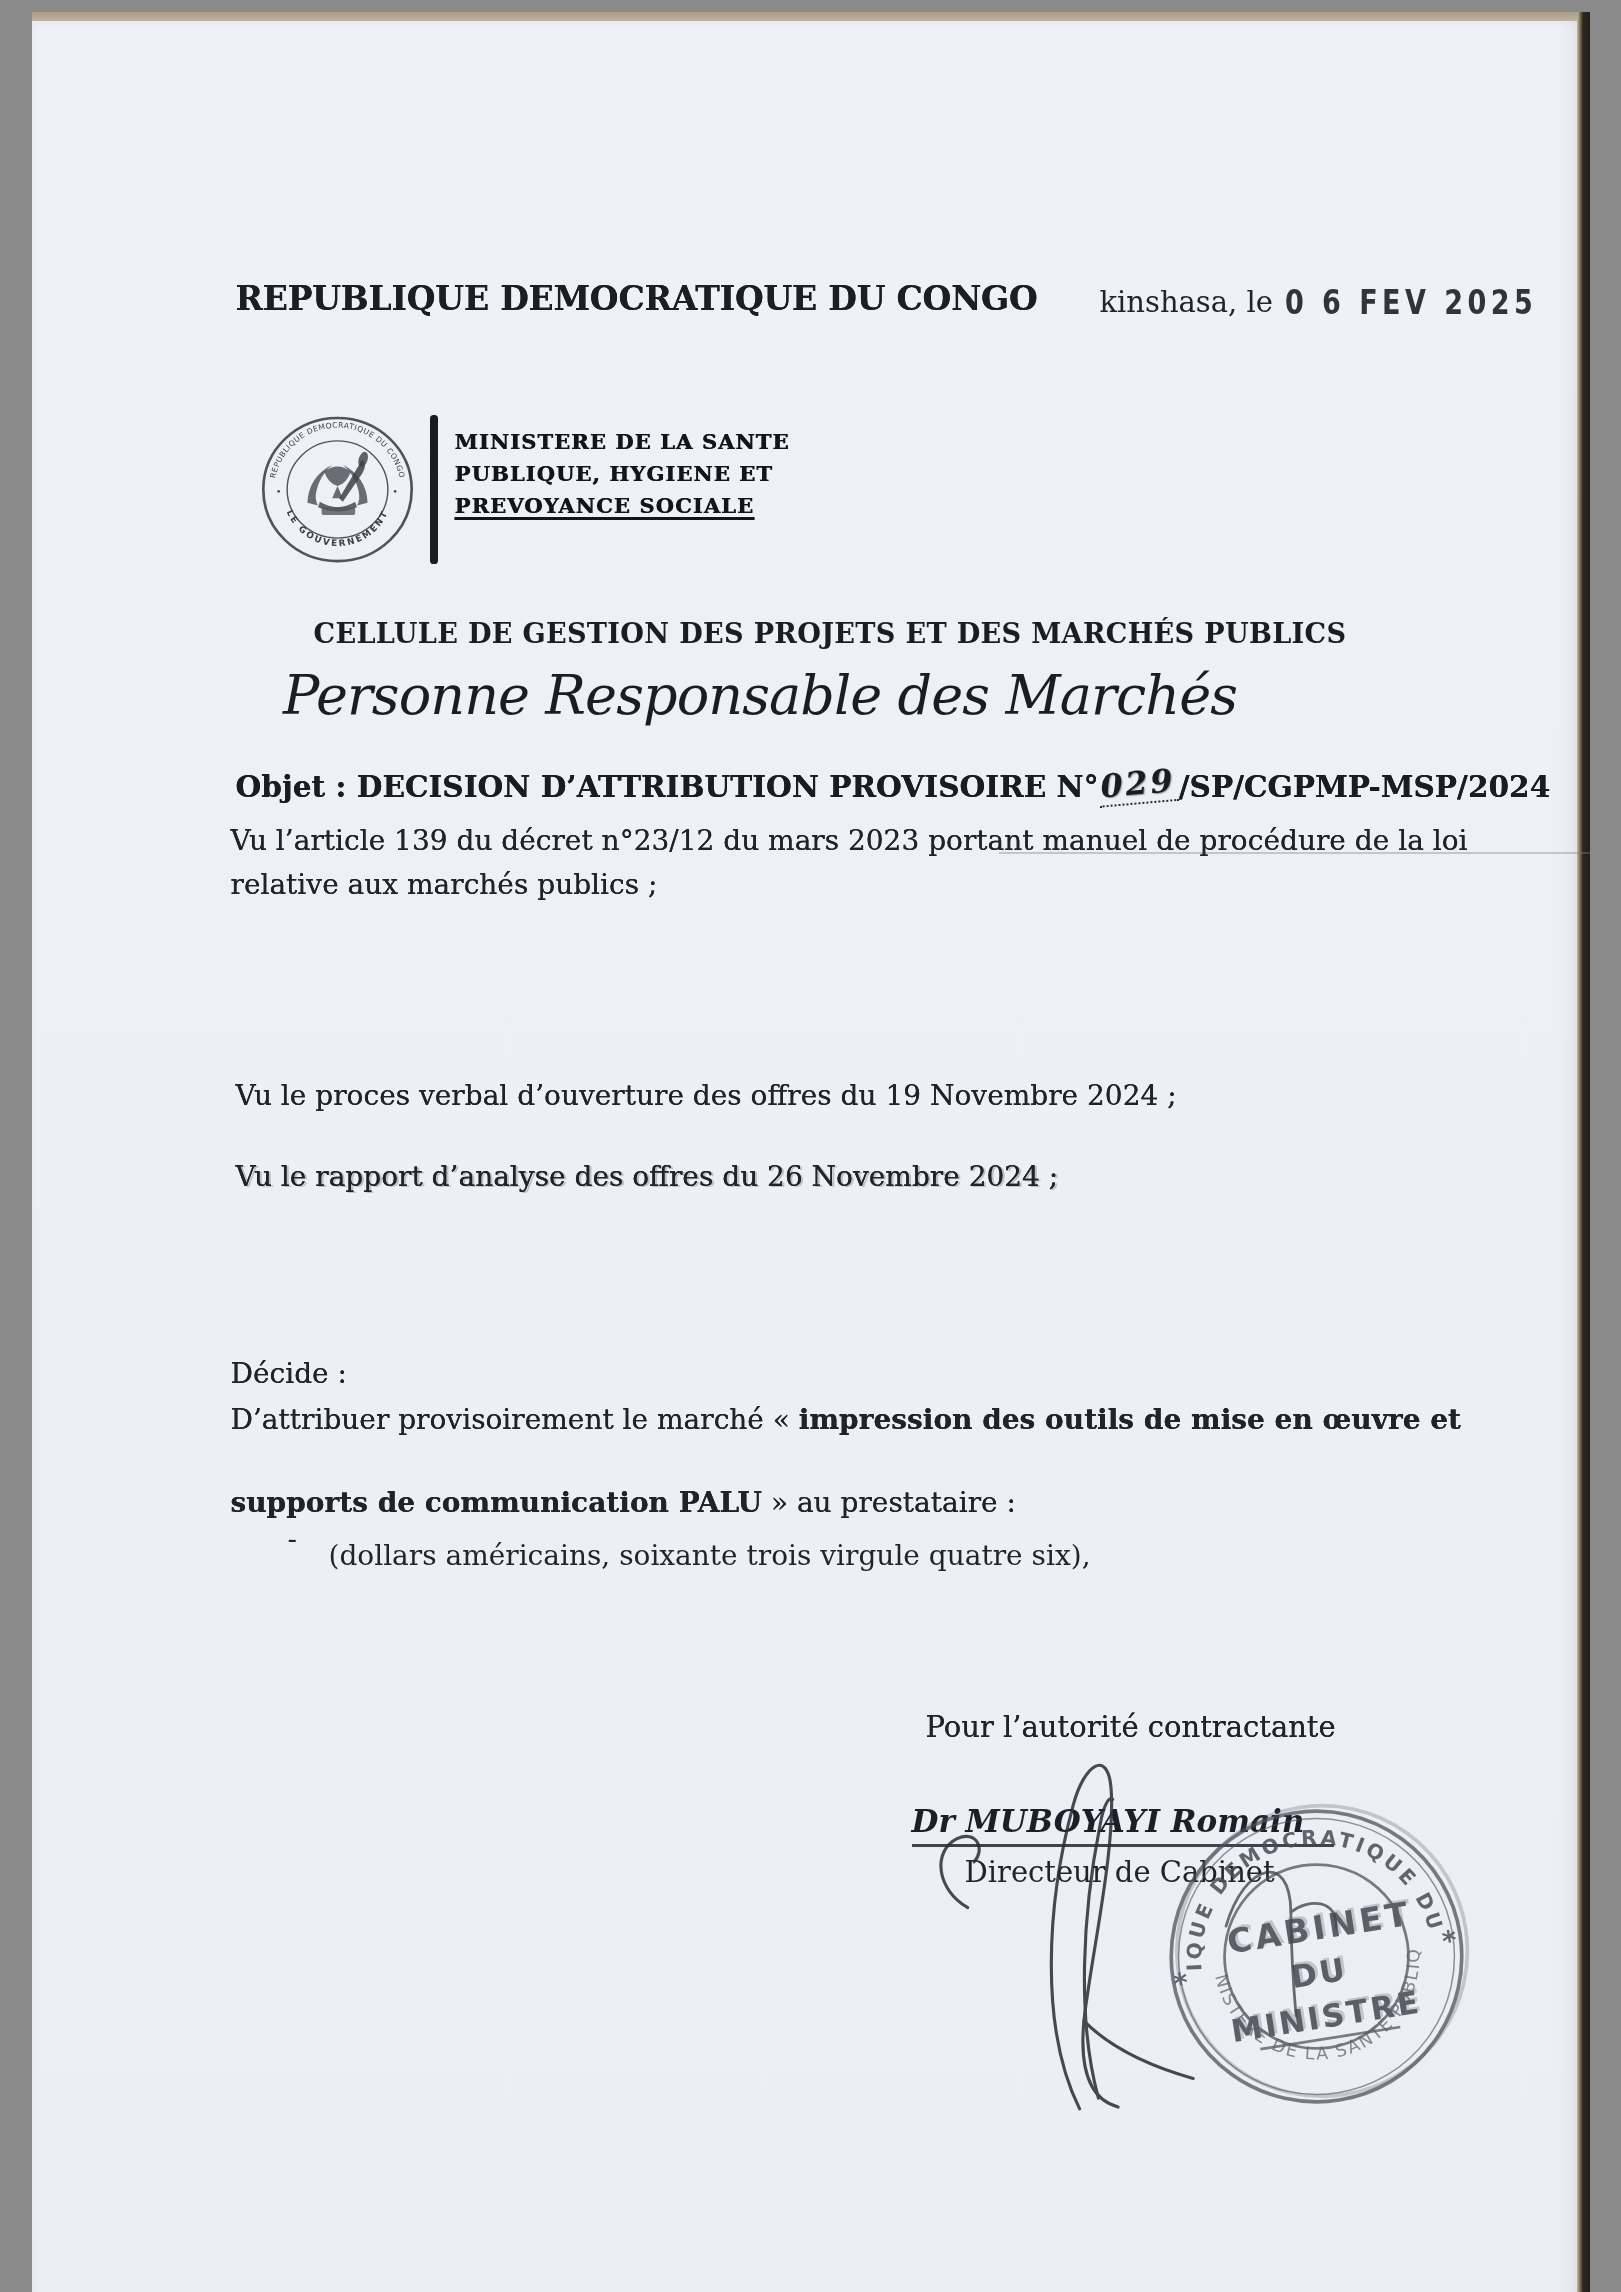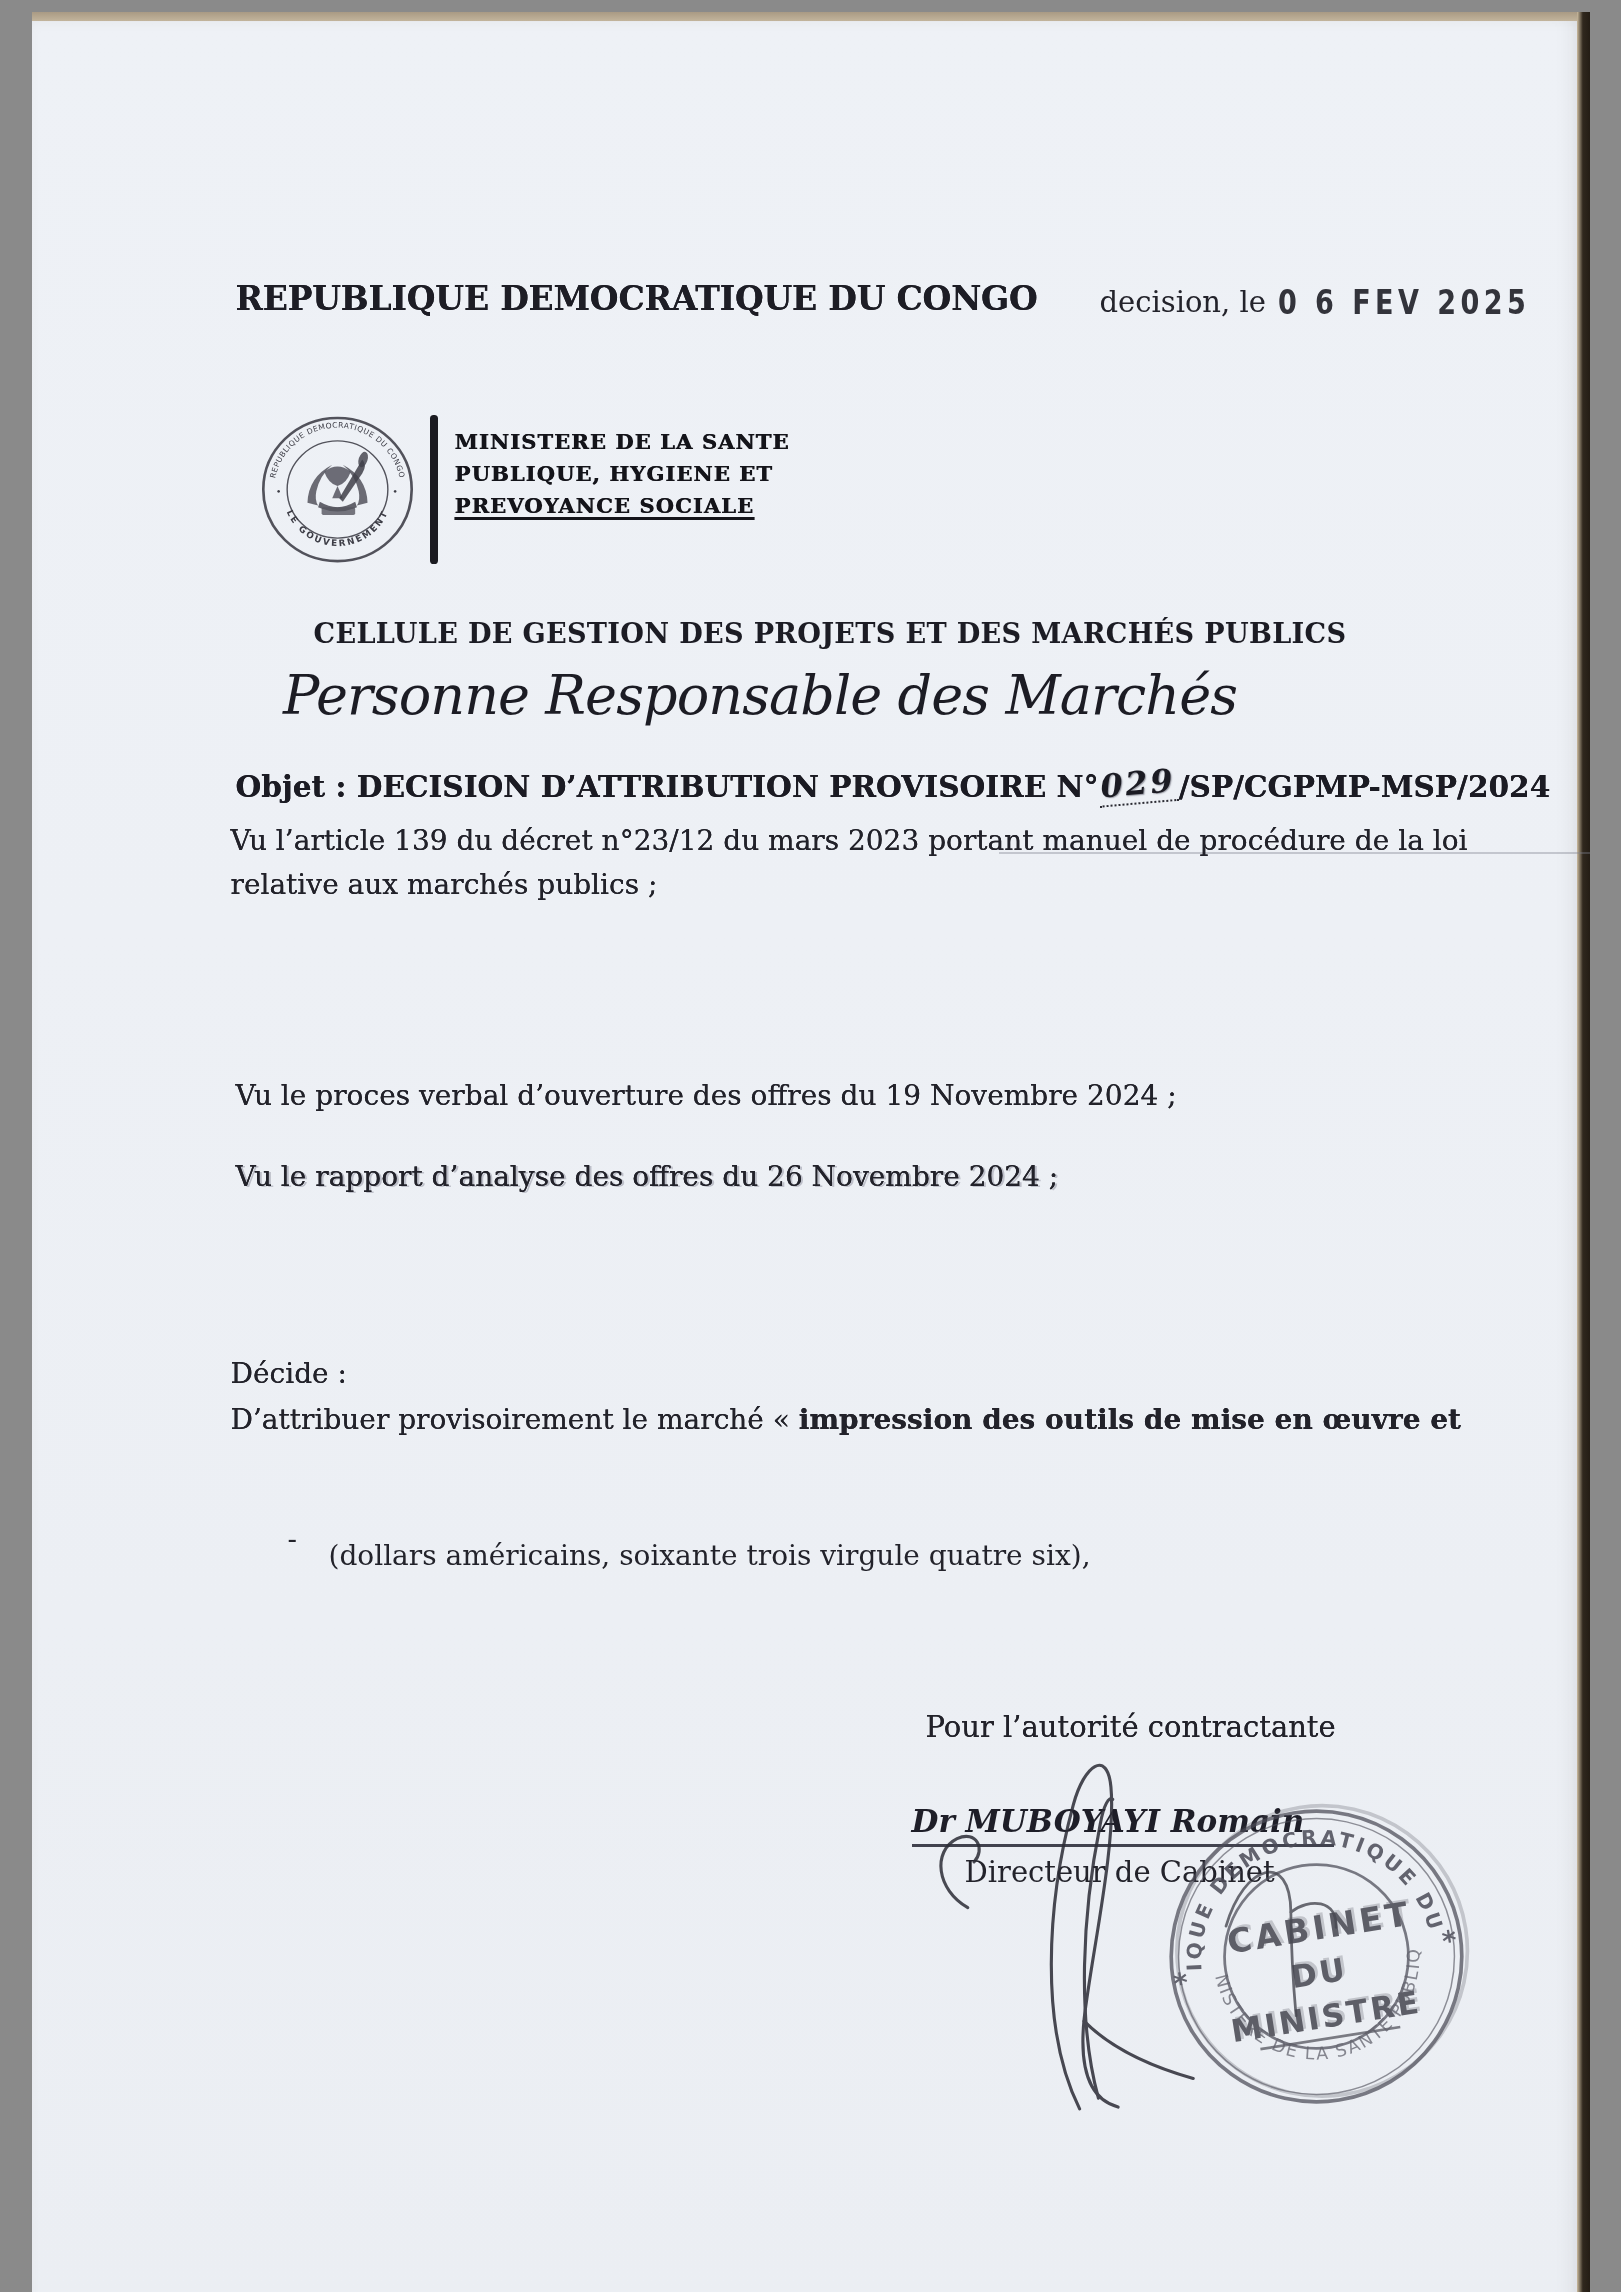--- a/index.html
+++ b/index.html
@@ -67,21 +67,21 @@
 
 <div class="page">
 
   <div class="abs edge-top"></div>
   <div class="abs edge-right"></div>
   <div class="abs crease" style="left:967px;top:840px;width:652px;"></div>
 
   <div class="abs country">REPUBLIQUE DEMOCRATIQUE DU CONGO</div>
 
   <div class="abs dateline">
-    <span>decision, le</span><span class="date-stamp">0 6 FEV 2025</span>
+    <span>kinshasa, le</span><span class="date-stamp">0 6 FEV 2025</span>
   </div>
 
   <div class="abs seal-wrap">
     <svg viewBox="0 0 180 180" width="159" height="159">
       <defs>
         <path id="sealTop" d="M 18 92 A 72 72 0 1 1 162 92"></path>
         <path id="sealBot" d="M 28 92 A 62 62 0 0 0 152 92"></path>
       </defs>
       <g stroke="#3d3d46" fill="none" opacity="0.88">
         <ellipse cx="90" cy="90" rx="84" ry="81" stroke-width="3"></ellipse>
@@ -138,20 +138,21 @@
     <span>Vu le rapport d’analyse des offres du 26 Novembre 2024 ;</span>
   </div>
 
 
   <div class="abs para decide">
     <span>Décide :</span>
   </div>
 
   <div class="abs para award">
     <span class="l1"><span style="display:inline">D’attribuer provisoirement le marché « </span><span class="b" style="display:inline">impression des outils de mise en œuvre et</span></span>
+    <span class="l2"><span class="b" style="display:inline">supports de communication PALU</span><span style="display:inline"> » au prestataire :</span></span>
   </div>
 
   <div class="abs bullet">
     <span class="dash">-</span>
     <span class="lines">
       <span class="l2">(dollars américains, soixante trois virgule quatre six),</span>
     </span>
   </div>
 
   <div class="abs signer-name">Dr MUBOYAYI Romain</div>

